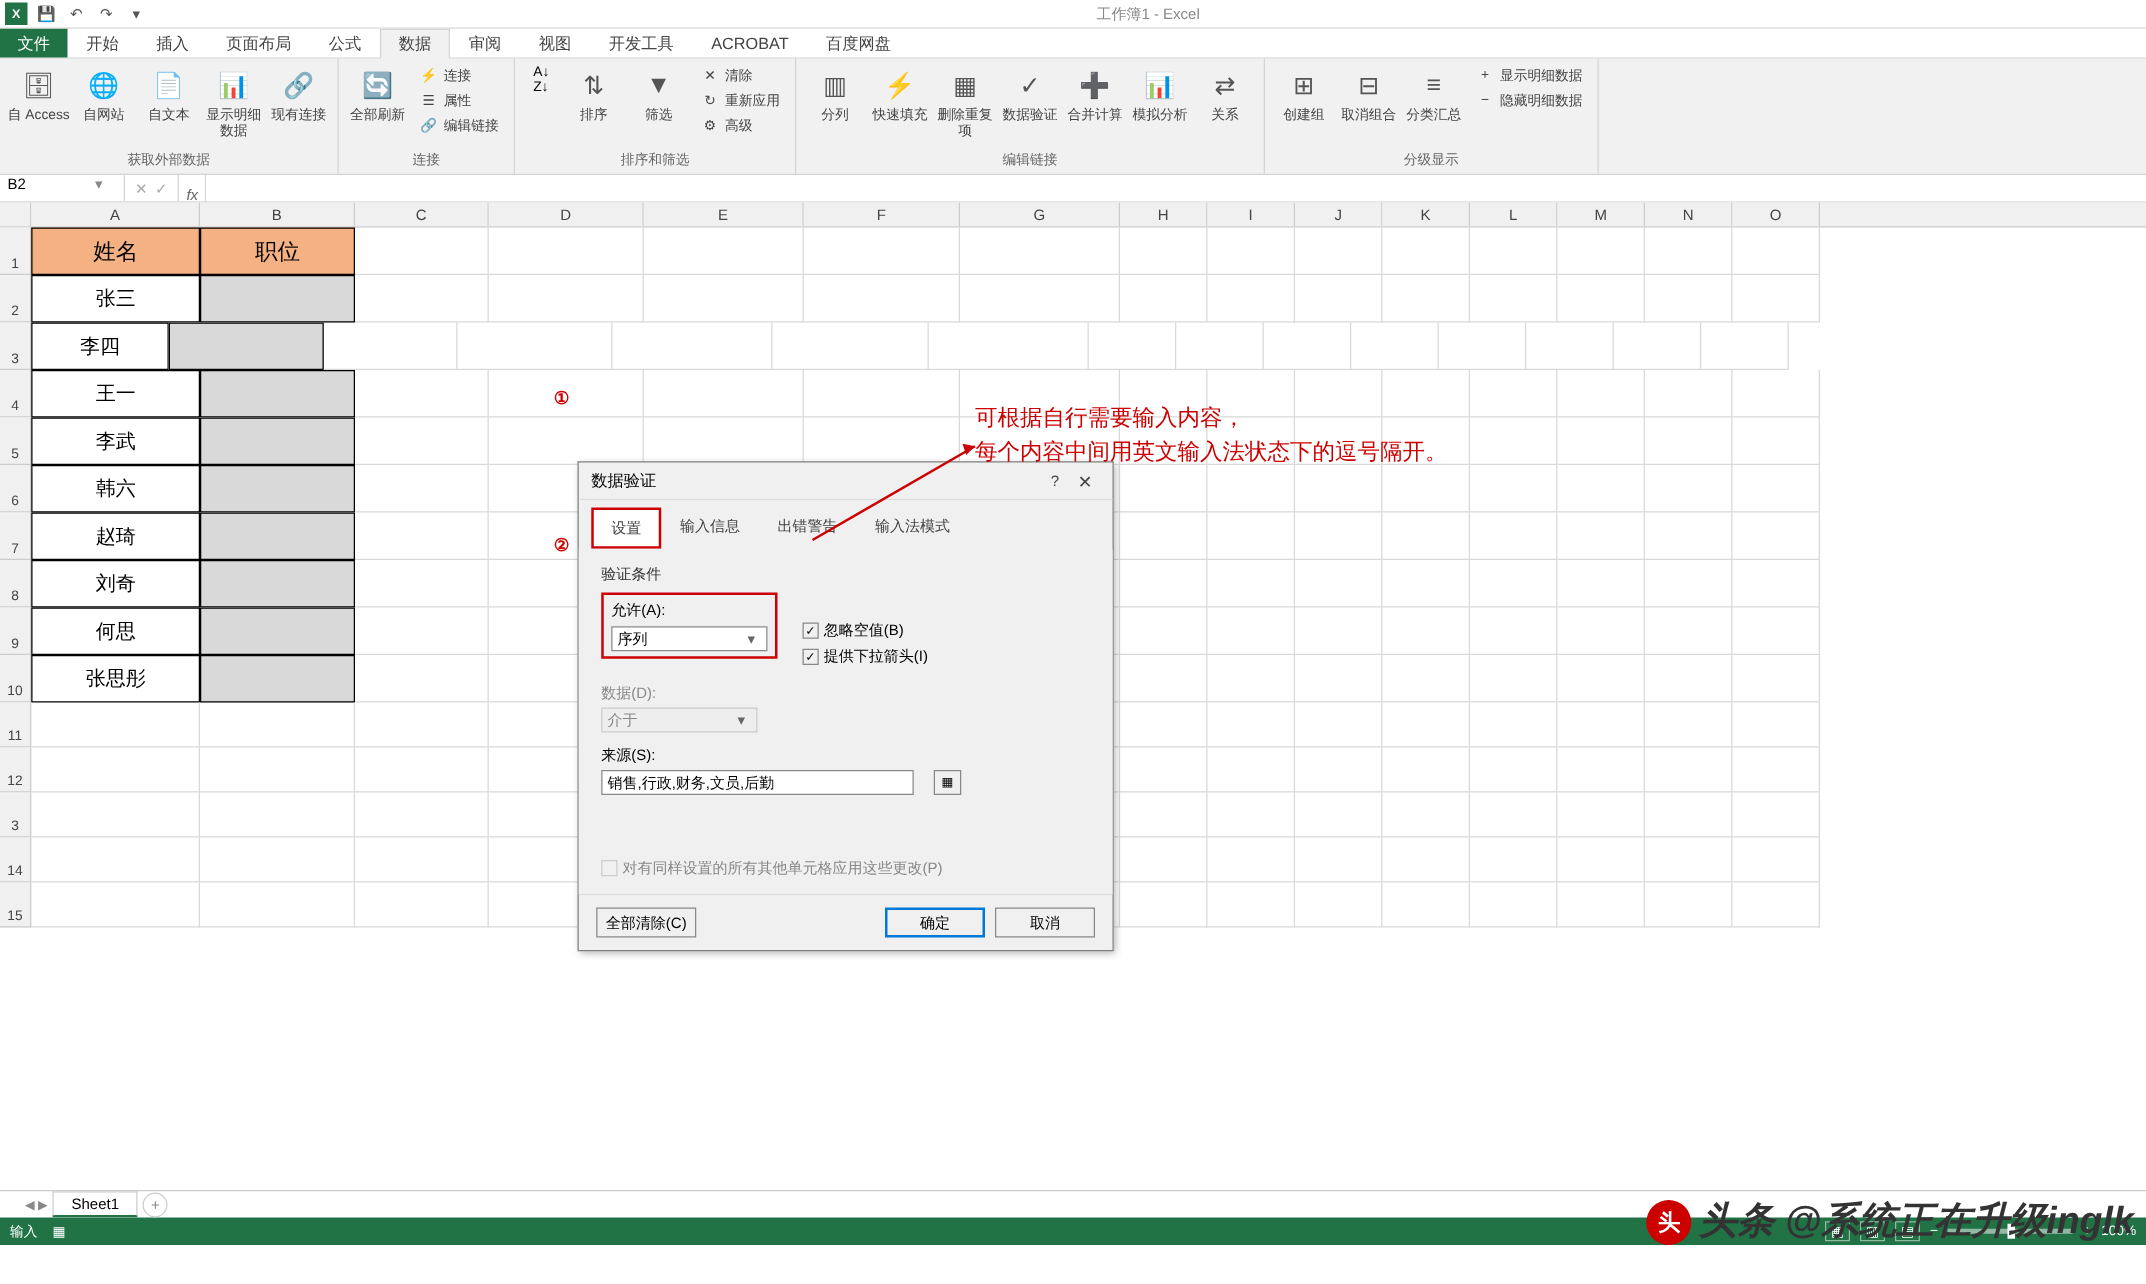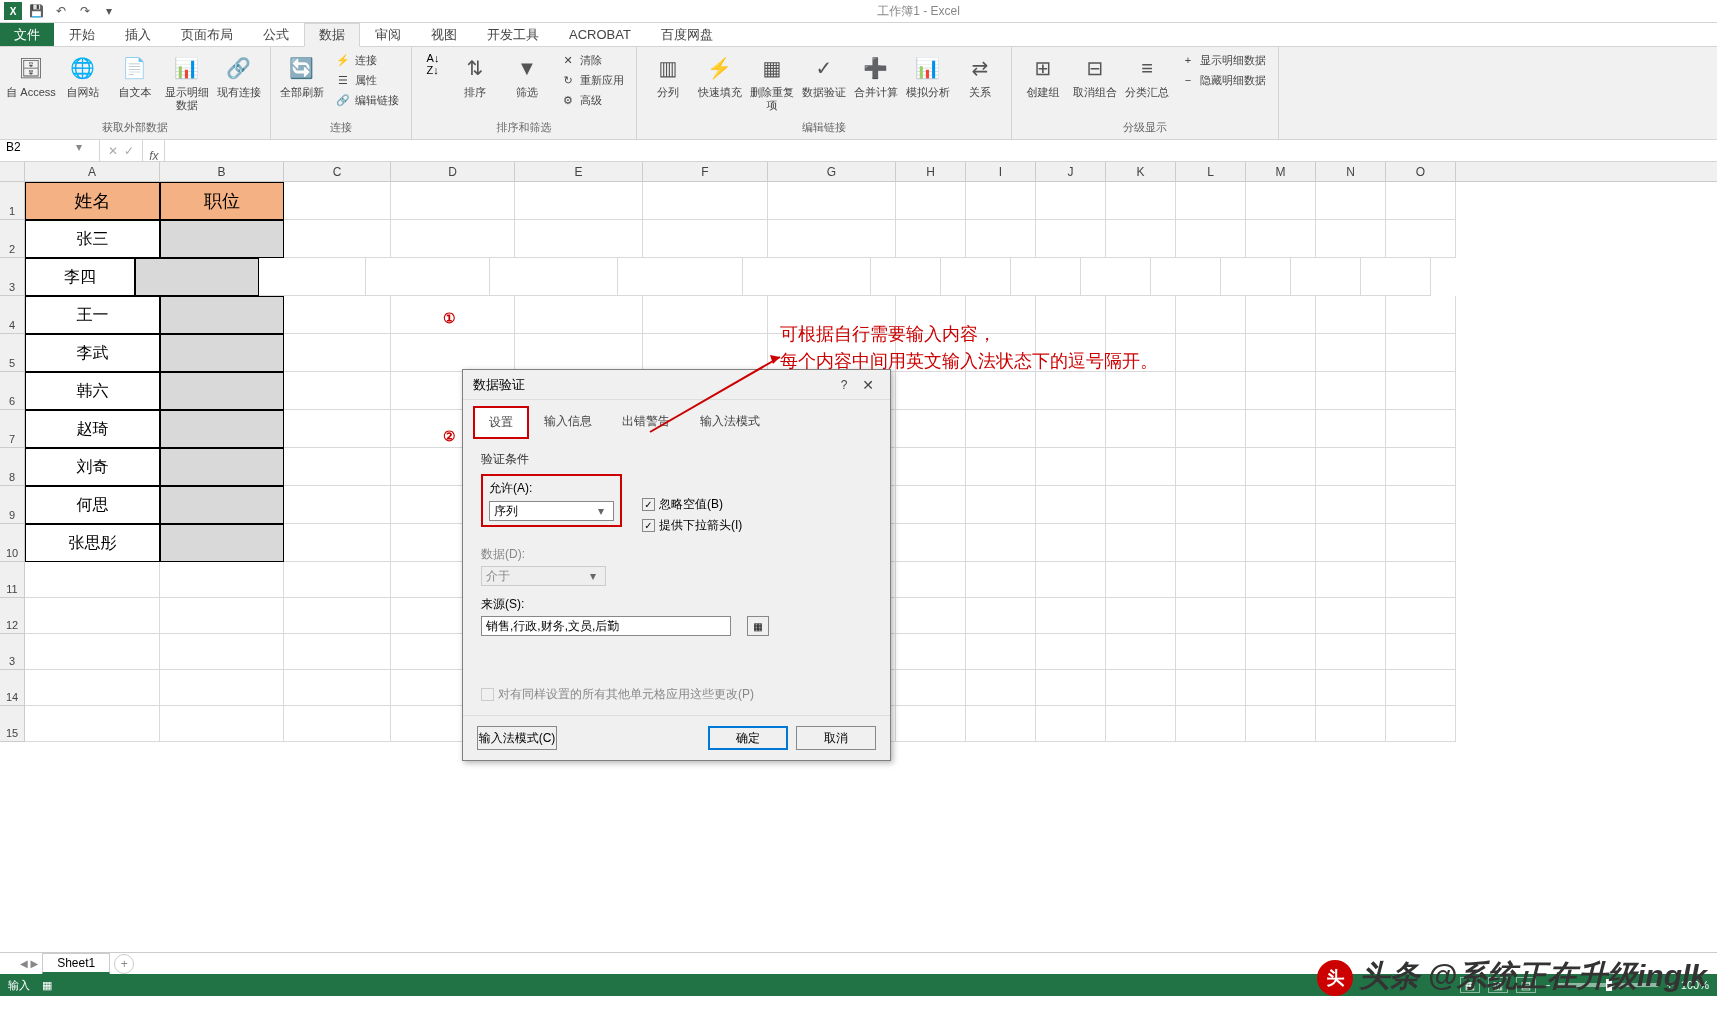--- a/index.html
+++ b/index.html
@@ -624,21 +624,21 @@
         <input class="source-input" value="销售,行政,财务,文员,后勤" style="">
         <div class="range-btn">▦</div>
       </div>
       <div class="apply-chk">
         <div class="chk" style="border-color:#ccc"></div>
         <span>对有同样设置的所有其他单元格应用这些更改(P)</span>
       </div>
     </div>
     <div class="dlg-footer">
       <div class="btn">
-          <span>输入法模式(C)</span>
+          <span>全部清除(C)</span>
         </div>
       <div class="spacer"></div>
       <div class="btn primary">
           <span>确定</span>
         </div>
       <div class="btn">
           <span>取消</span>
         </div>
     </div>
   </div>

